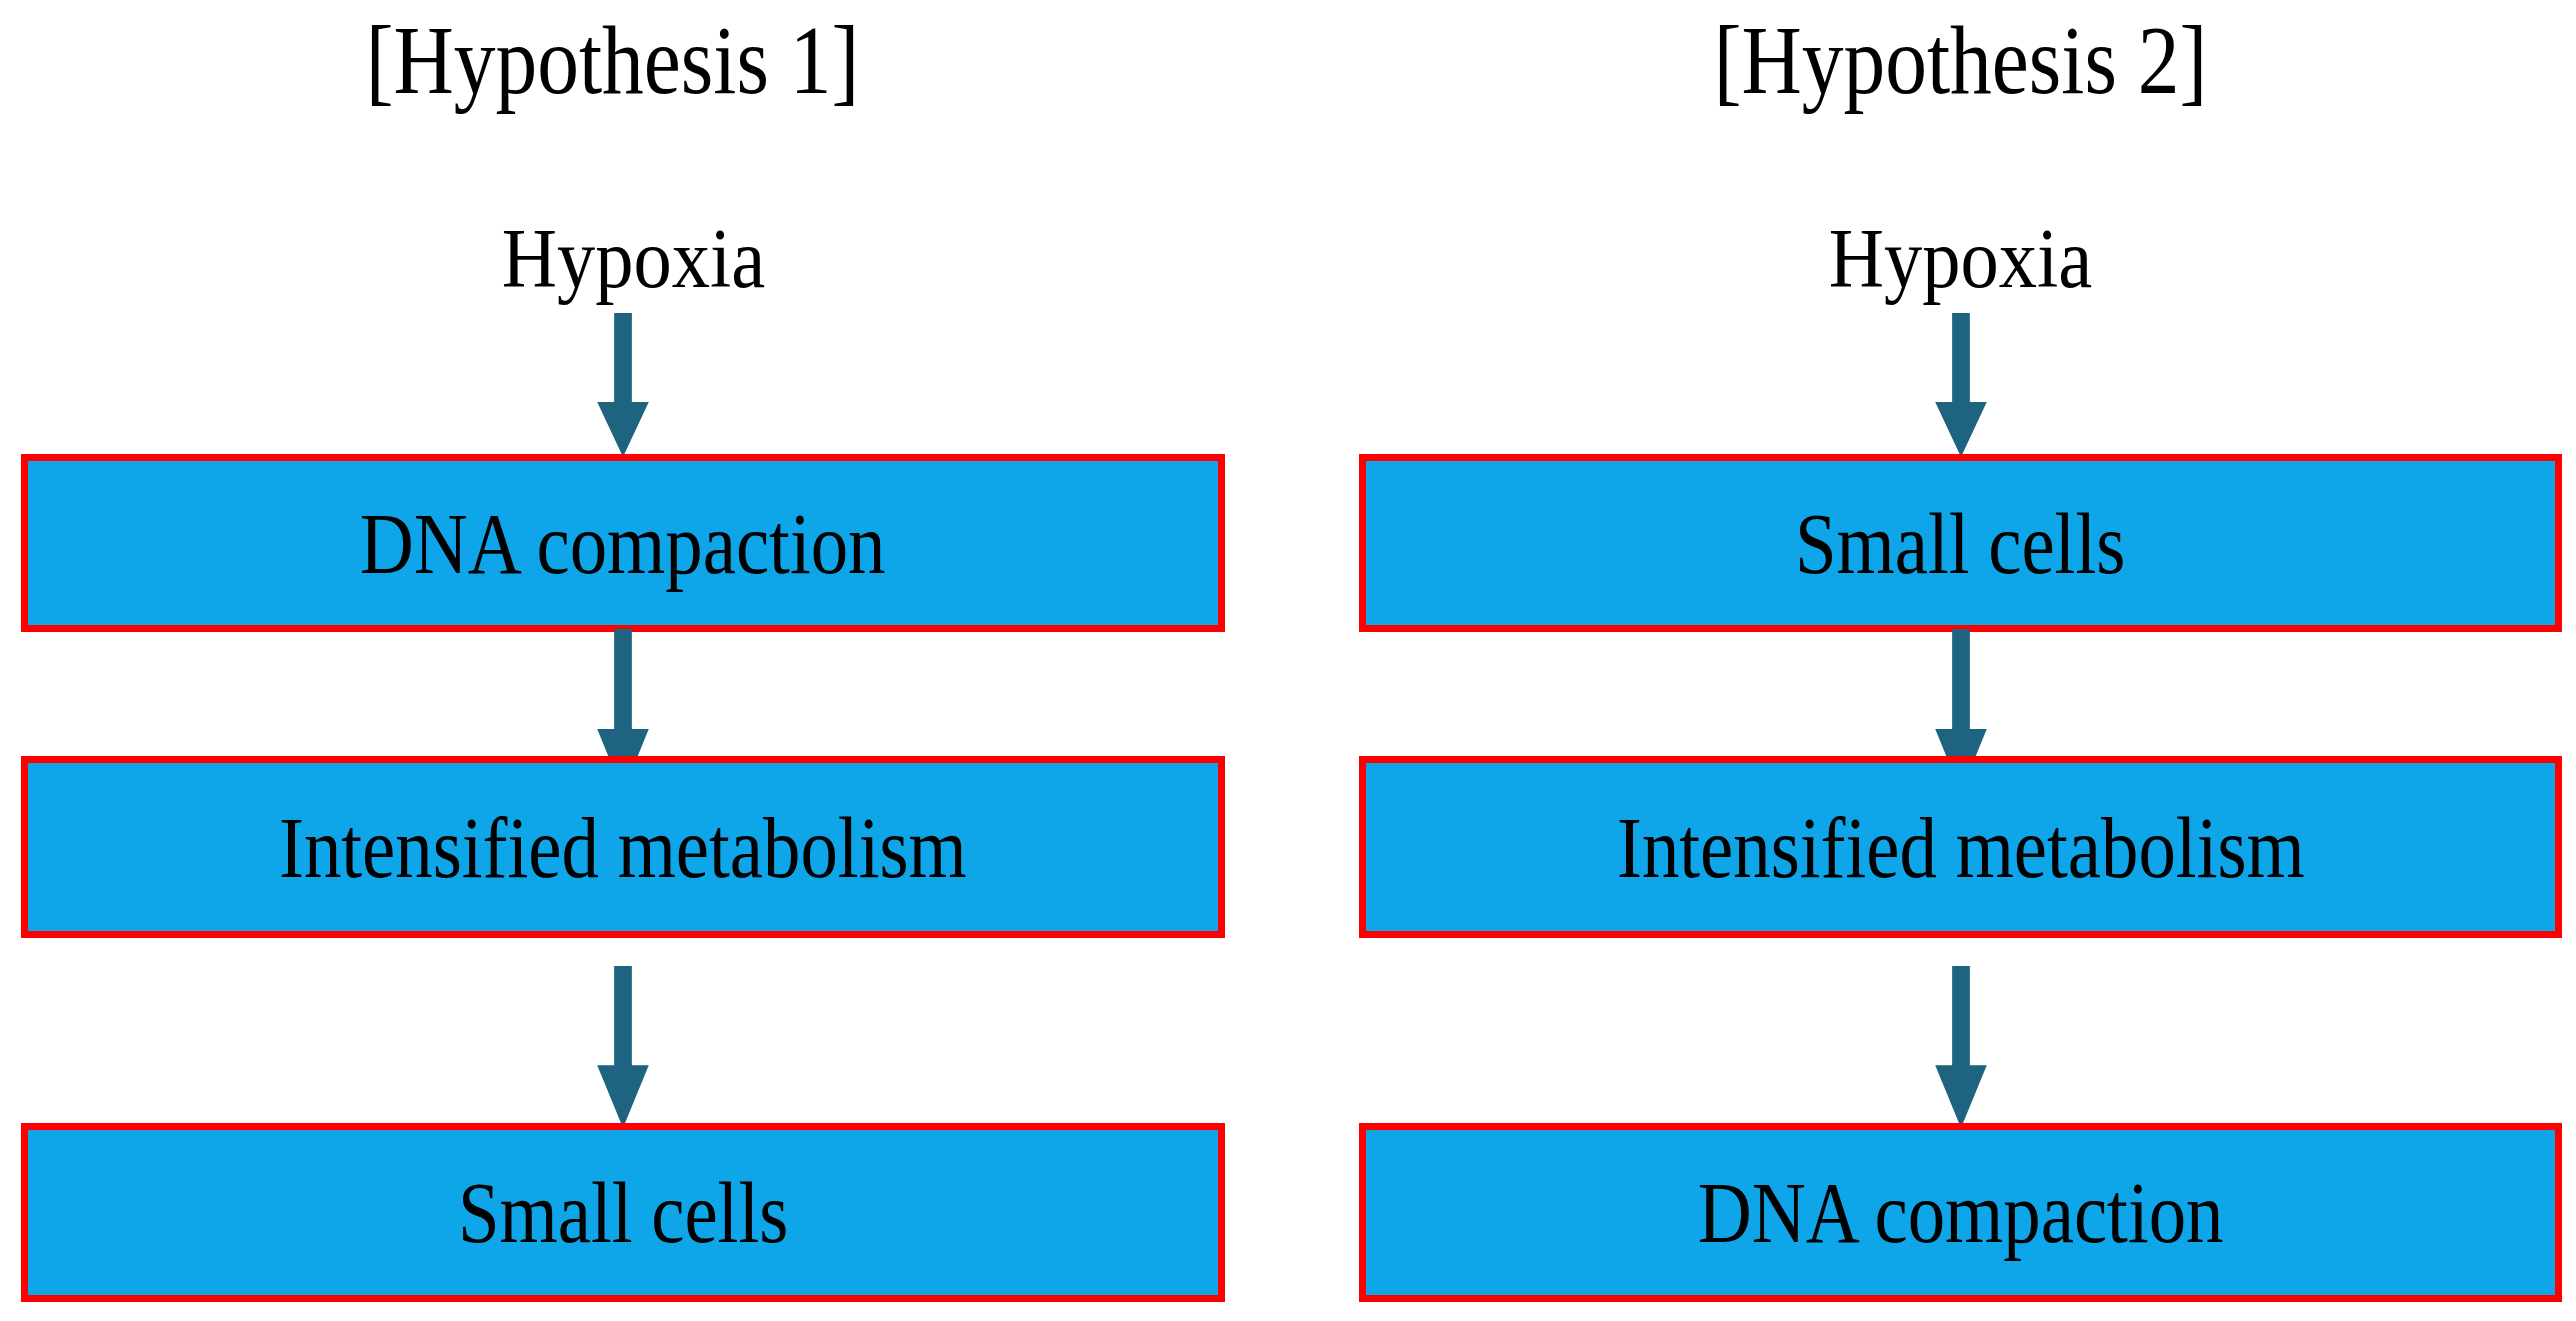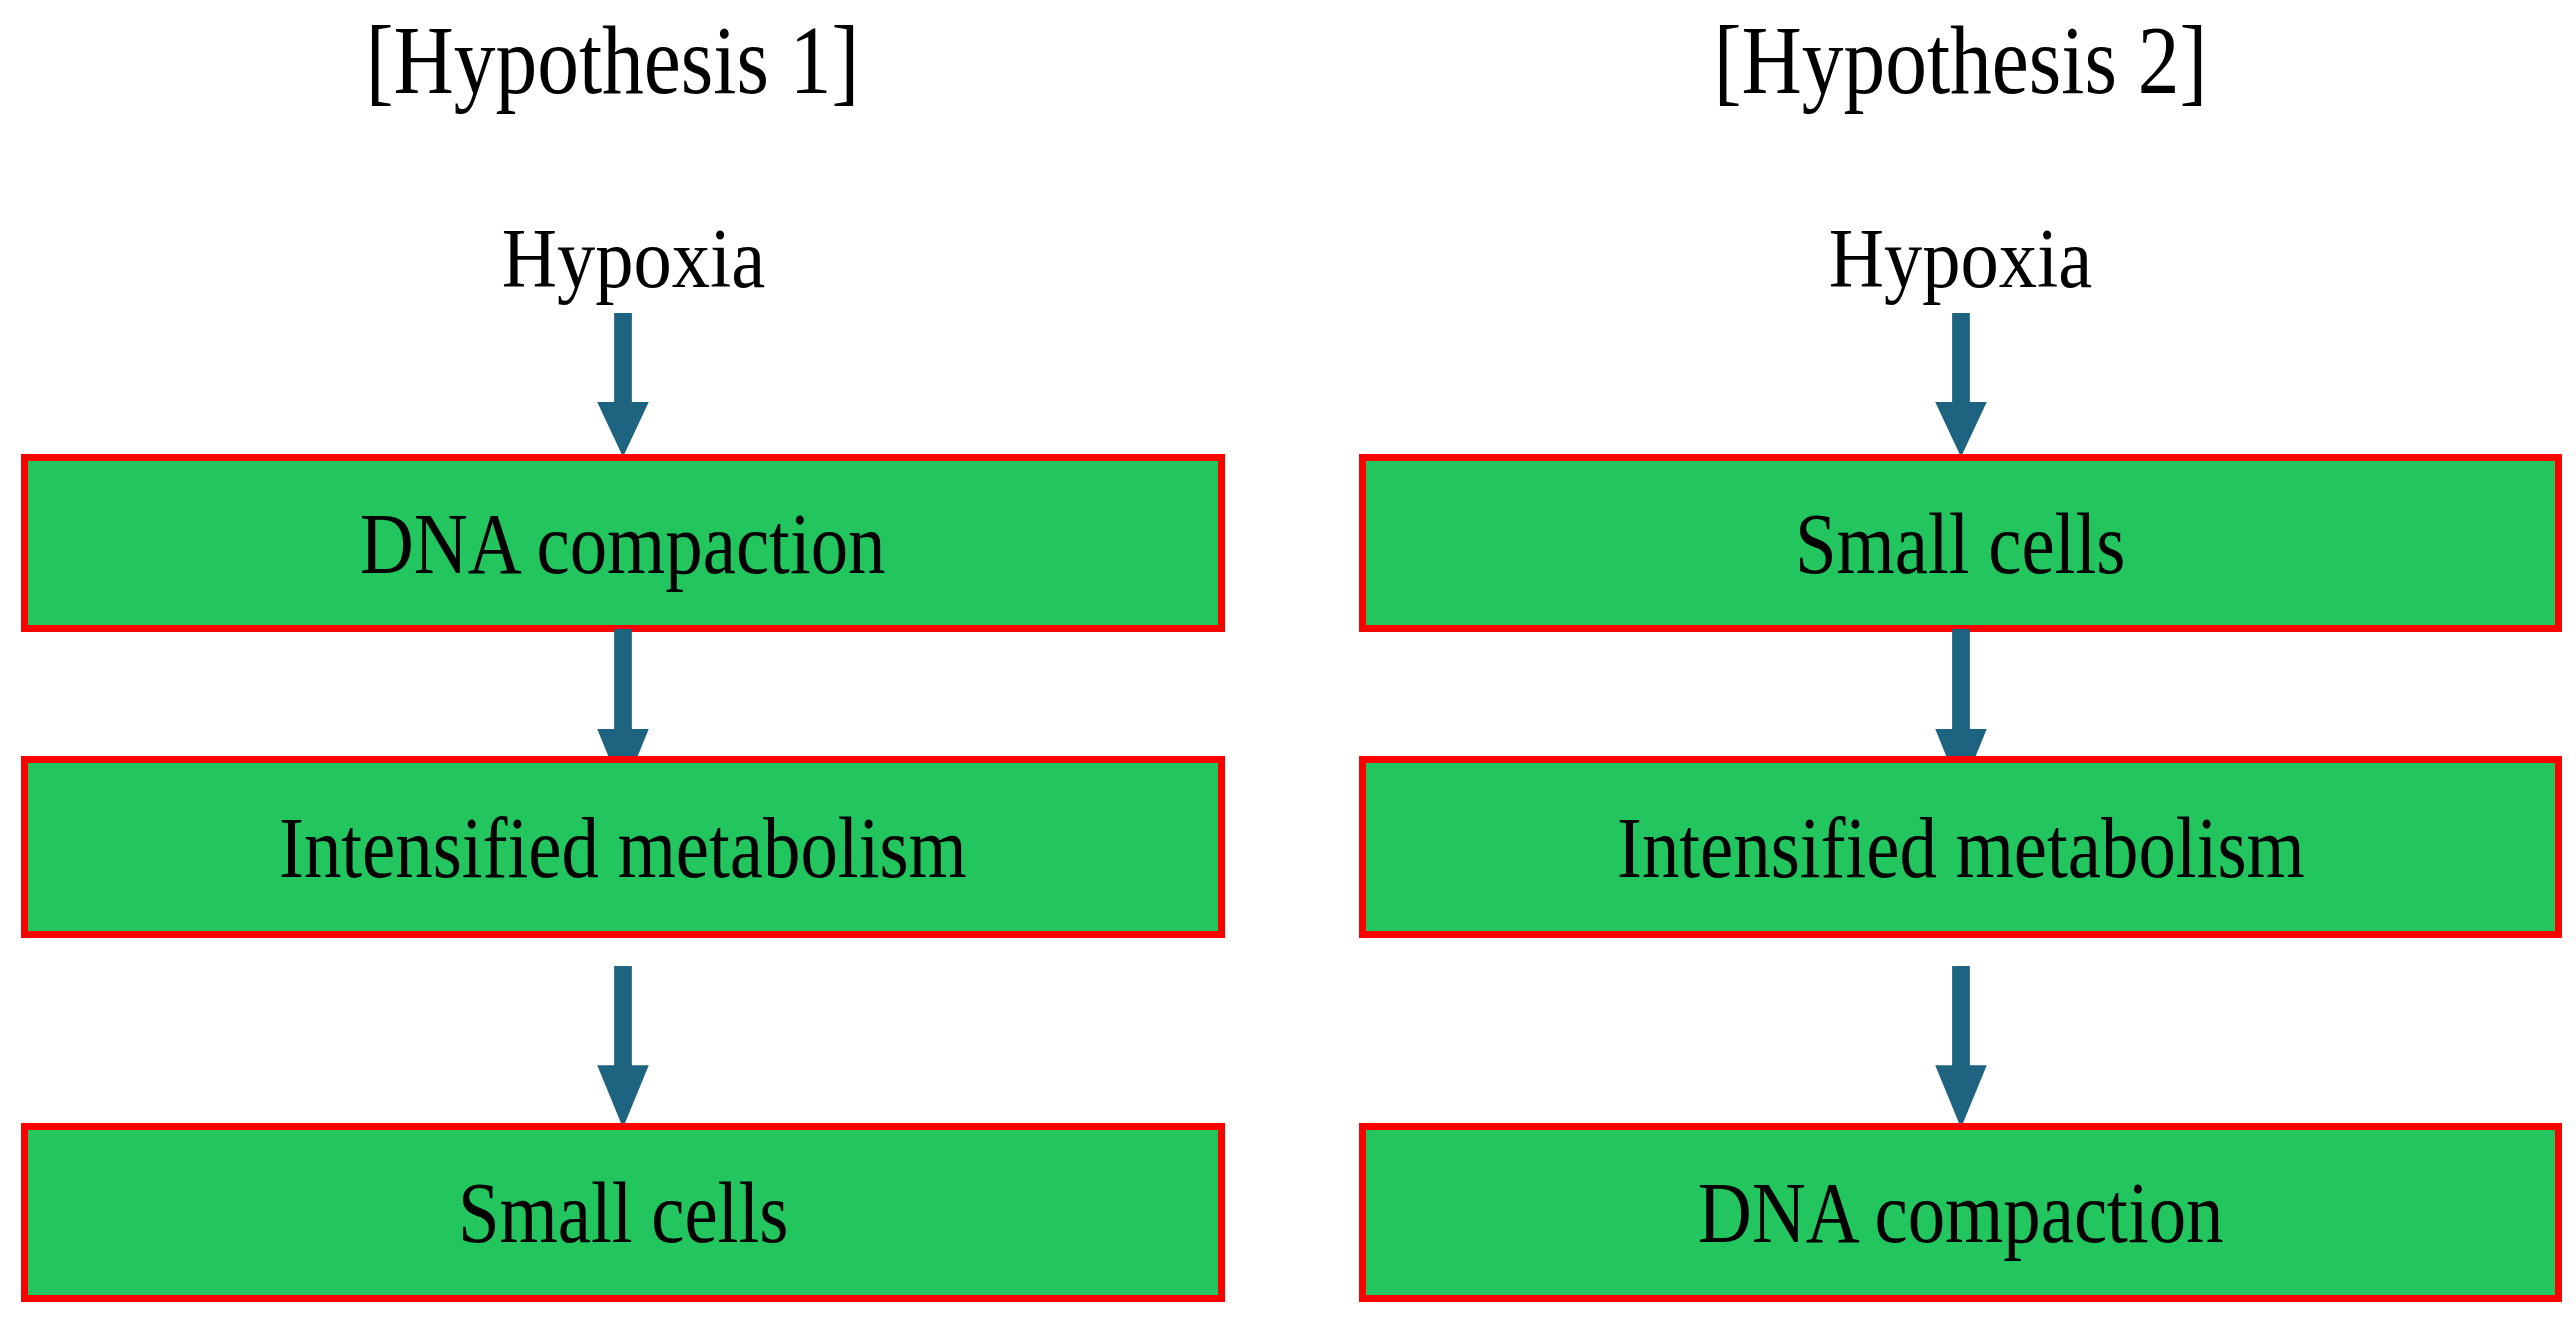--- a/index.html
+++ b/index.html
@@ -63,21 +63,21 @@
     transform-origin: 50% 50%;
   }
   .col-1 .source-label { left: 21px; }
   .col-2 .source-label { left: 71px; width: 1203px; }
 
   
   .node-box {
     position: absolute;
     box-sizing: border-box;
     border: 7.3px solid #ff0000;
-    background: #22c55e;
+    background: #0ea5e9;
     display: flex;
     align-items: center;
     justify-content: center;
   }
   .col-1 .node-box { left: 21px;  width: 1204px; }
   .col-2 .node-box { left: 71px;  width: 1203px; }
 
   .node-box.row-1 { top: 454px;  height: 178px; }
   .node-box.row-2 { top: 756px;  height: 182px; }
   .node-box.row-3 { top: 1123px; height: 179px; }

